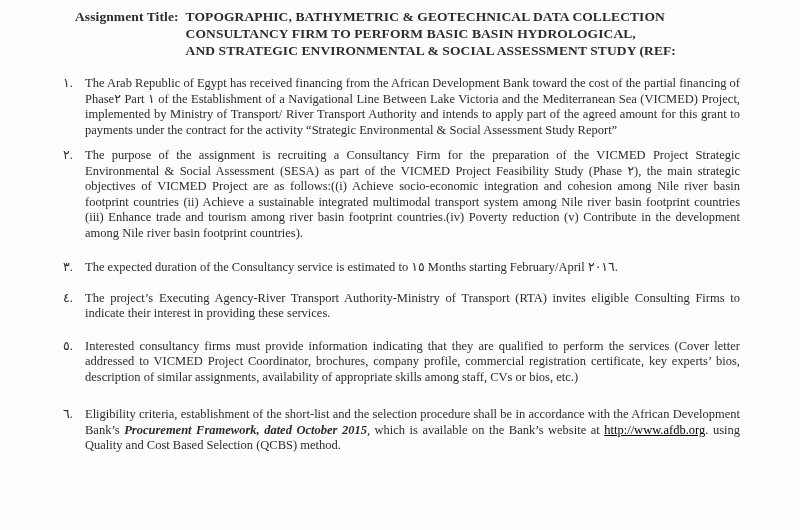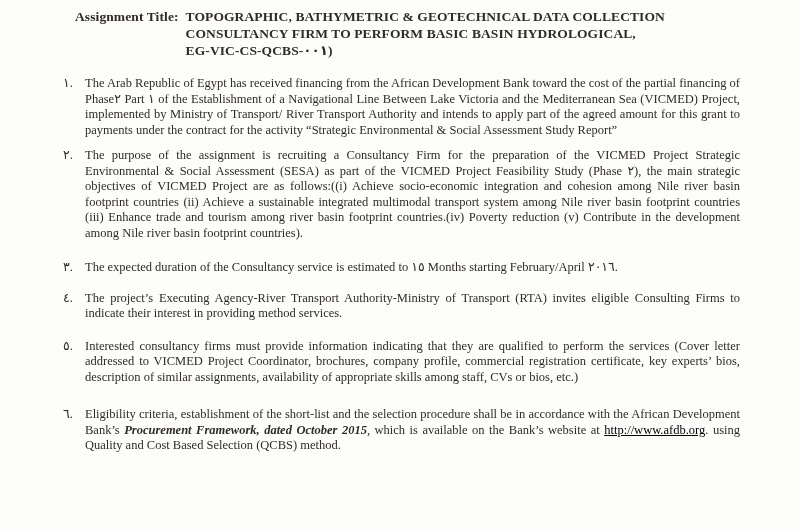--- a/index.html
+++ b/index.html
@@ -46,21 +46,21 @@
 </head>
 <body>
 
 <div class="page">
 
   <div class="title">
     <span class="title-label">Assignment Title:</span>
     <div class="title-lines">
       <div>TOPOGRAPHIC, BATHYMETRIC &amp; GEOTECHNICAL DATA COLLECTION</div>
       <div>CONSULTANCY FIRM TO PERFORM BASIC BASIN HYDROLOGICAL,</div>
-      <div>EG-VIC-CS-QCBS-٠٠١)</div>
+      <div>AND STRATEGIC ENVIRONMENTAL &amp; SOCIAL ASSESSMENT STUDY (REF:</div>
     </div>
   </div>
 
   <ol class="paras">
 
     <li class="para">
       <span class="marker">١.</span>
       <div class="ptext">The Arab Republic of Egypt has received financing from the African Development Bank toward the cost of the partial financing of Phase٢ Part ١ of the Establishment of a Navigational Line Between Lake Victoria and the Mediterranean Sea (VICMED) Project, implemented by Ministry of Transport/ River Transport Authority and intends to apply part of the agreed amount for this grant to payments under the contract for the activity “Strategic Environmental &amp; Social Assessment Study Report”</div>
     </li>
 
@@ -69,21 +69,21 @@
       <div class="ptext">The purpose of the assignment is recruiting a Consultancy Firm for the preparation of the VICMED Project Strategic Environmental &amp; Social Assessment (SESA) as part of the VICMED Project Feasibility Study (Phase ٢), the main strategic objectives of VICMED Project are as follows:((i) Achieve socio-economic integration and cohesion among Nile river basin footprint countries (ii) Achieve a sustainable integrated multimodal transport system among Nile river basin footprint countries (iii) Enhance trade and tourism among river basin footprint countries.(iv) Poverty reduction (v) Contribute in the development among Nile river basin footprint countries).</div>
     </li>
 
     <li class="para">
       <span class="marker">٣.</span>
       <div class="ptext">The expected duration of the Consultancy service is estimated to ١٥ Months starting February/April ٢٠١٦.</div>
     </li>
 
     <li class="para">
       <span class="marker">٤.</span>
-      <div class="ptext">The project’s Executing Agency-River Transport Authority-Ministry of Transport (RTA) invites eligible Consulting Firms to indicate their interest in providing method services.</div>
+      <div class="ptext">The project’s Executing Agency-River Transport Authority-Ministry of Transport (RTA) invites eligible Consulting Firms to indicate their interest in providing these services.</div>
     </li>
 
     <li class="para">
       <span class="marker">٥.</span>
       <div class="ptext">Interested consultancy firms must provide information indicating that they are qualified to perform the services (Cover letter addressed to VICMED Project Coordinator, brochures, company profile, commercial registration certificate, key experts’ bios, description of similar assignments, availability of appropriate skills among staff, CVs or bios, etc.)</div>
     </li>
 
     <li class="para">
       <span class="marker">٦.</span>
       <div class="ptext"><span>Eligibility criteria, establishment of the short-list and the selection procedure shall be in accordance with the African Development Bank’s </span><span class="bi">Procurement Framework, dated October 2015</span><span>, which is available on the Bank’s website at </span><a class="link">http://www.afdb.org</a><span>. using Quality and Cost Based Selection (QCBS) method.</span></div>

